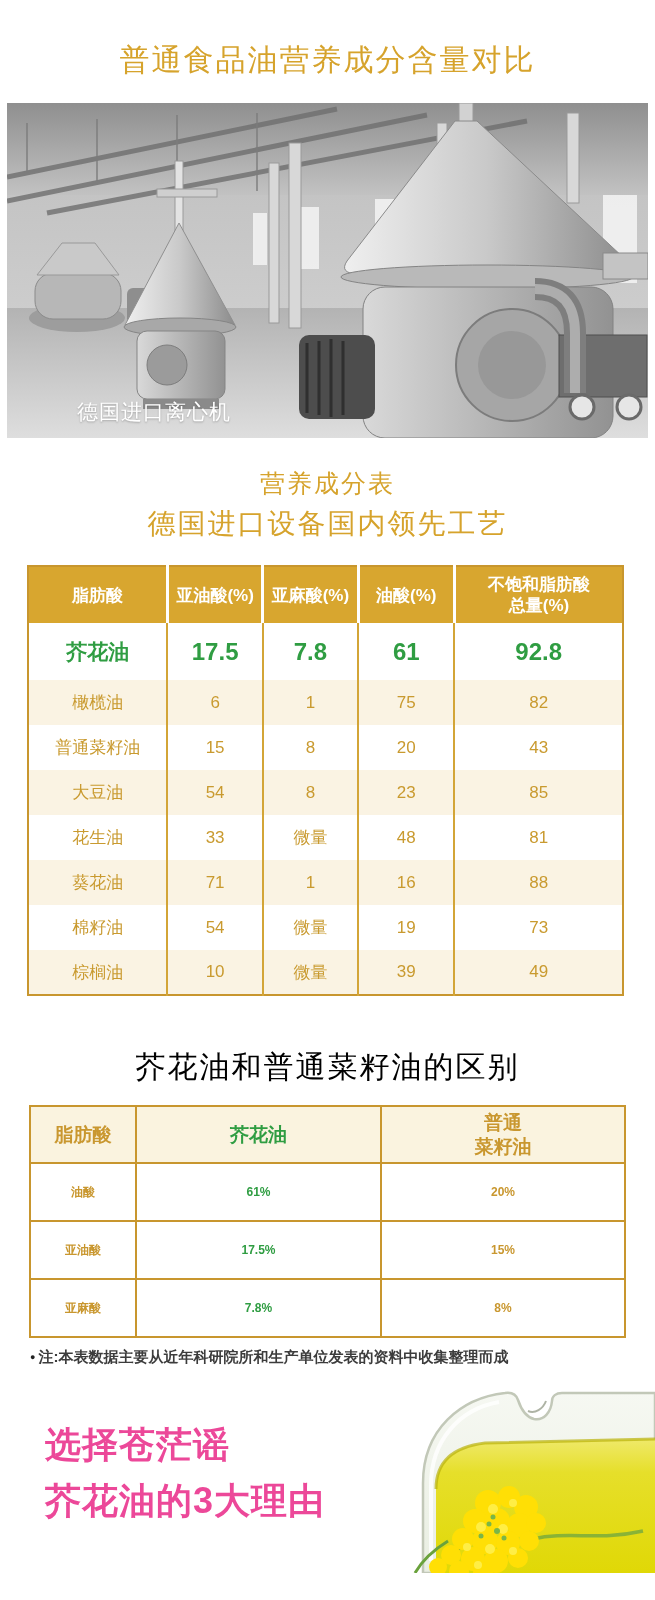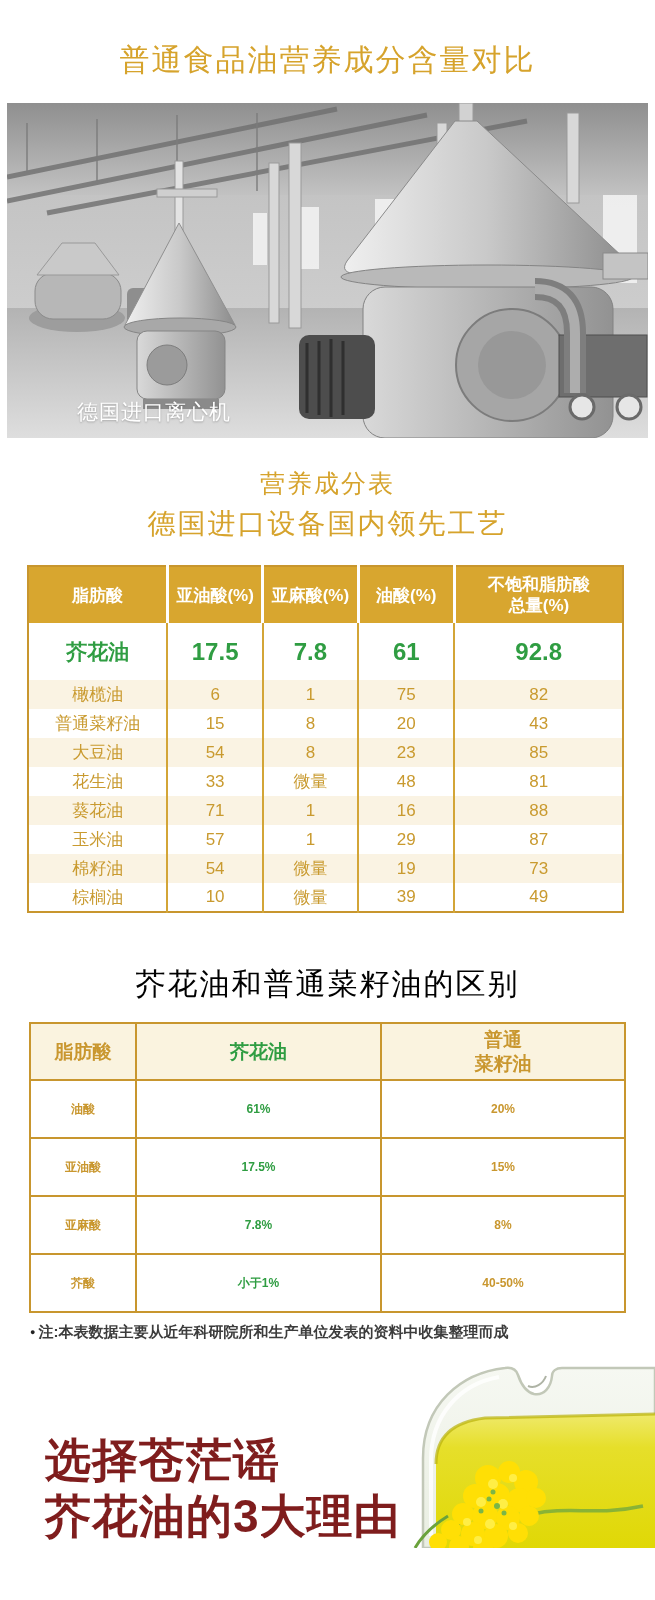--- a/index.html
+++ b/index.html
@@ -41,21 +41,21 @@
   }
   table.nutri thead th:first-child { border-left:none; }
   table.nutri td {
     text-align:center; vertical-align:middle; border-left:2px solid #d3a537;
     color:#c99a2f; font-size:17px;
   }
   table.nutri td:first-child { border-left:none; }
   table.nutri tr.featured { height:57px; }
   table.nutri tr.featured td { color:#2f9d42; font-weight:bold; font-size:24px; }
   table.nutri tr.featured td.oil-name { font-size:21px; }
-  table.nutri tbody tr.r { height:29px; }
+  table.nutri tbody tr.r { height:45px; }
   table.nutri tbody tr.r:nth-child(even) td { background:#faf3e3; }
 
   
   .comparison-title { margin-top:50px; text-align:center; color:#000000; font-size:30px; line-height:42px; letter-spacing:2px; }
   table.compare {
     margin:17px 0 0 29px; width:595px; border-collapse:collapse;
     table-layout:fixed;
   }
   table.compare th, table.compare td {
     border:2px solid #c8962e; text-align:center; vertical-align:middle;
@@ -68,21 +68,21 @@
   table.compare tbody td.canola-v { color:#2f9d42; }
 
   
   .note { margin:9px 0 0 30px; }
   .note .l1 { color:#3c3c3c; font-size:15px; font-weight:bold; line-height:20px; display:flex; align-items:center; }
   .note .bullet { font-size:9px; margin-right:3px; color:#222; }
   .note .l2 { color:#6b6b6b; font-size:15px; line-height:20px; margin-left:12px; margin-top:2px; }
 
   
   .bottom { position:relative; height:206px; }
-  .headline { position:absolute; left:45px; top:50px; color:#7f1d1d; font-weight:bold; font-size:46px; line-height:56px; letter-spacing:1px;margin-top:40px; }
+  .headline { position:absolute; left:45px; top:50px; color:#ec4899; font-weight:bold; font-size:36px; line-height:56px; letter-spacing:1px; }
   .bowl { position:absolute; right:0; bottom:0; }
 </style>
 </head>
 <body>
 
 <div class="top-banner">
   <div class="title">普通食品油营养成分含量对比</div>
 </div>
 
 <div class="photo-wrap">
@@ -248,27 +248,20 @@
       <td>81</td>
     </tr>
     <tr class="r">
       <td>葵花油</td>
       <td>71</td>
       <td>1</td>
       <td>16</td>
       <td>88</td>
     </tr>
     <tr class="r">
-      <td>玉米油</td>
-      <td>57</td>
-      <td>1</td>
-      <td>29</td>
-      <td>87</td>
-    </tr>
-    <tr class="r">
       <td>棉籽油</td>
       <td>54</td>
       <td>微量</td>
       <td>19</td>
       <td>73</td>
     </tr>
     <tr class="r">
       <td>棕榈油</td>
       <td>10</td>
       <td>微量</td>
@@ -304,25 +297,20 @@
     </tr>
     <tr>
       <td>亚油酸</td>
       <td class="canola-v">17.5%</td>
       <td>15%</td>
     </tr>
     <tr>
       <td>亚麻酸</td>
       <td class="canola-v">7.8%</td>
       <td>8%</td>
-    </tr>
-    <tr>
-      <td>芥酸</td>
-      <td class="canola-v">小于1%</td>
-      <td>40-50%</td>
     </tr>
   </tbody>
 </table>
 
 <div class="note">
   <div class="l1">
     <span class="bullet">●</span>
     <span>注:本表数据主要从近年科研院所和生产单位发表的资料中收集整理而成</span>
   </div>
 </div>

